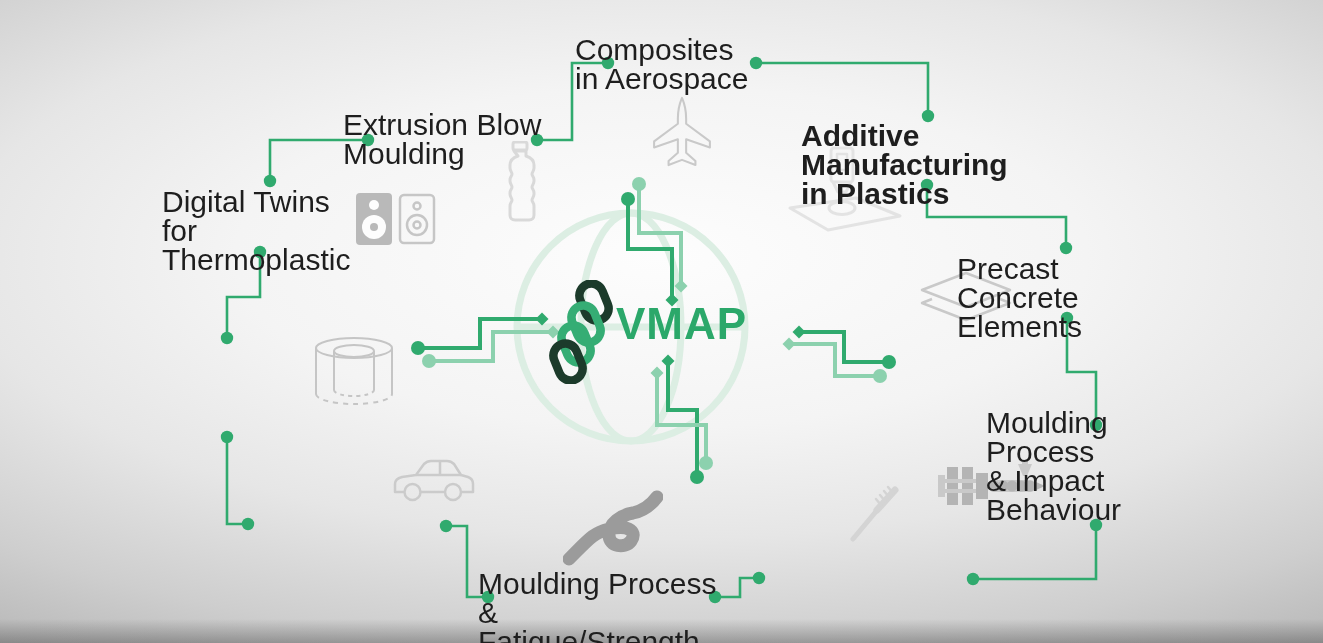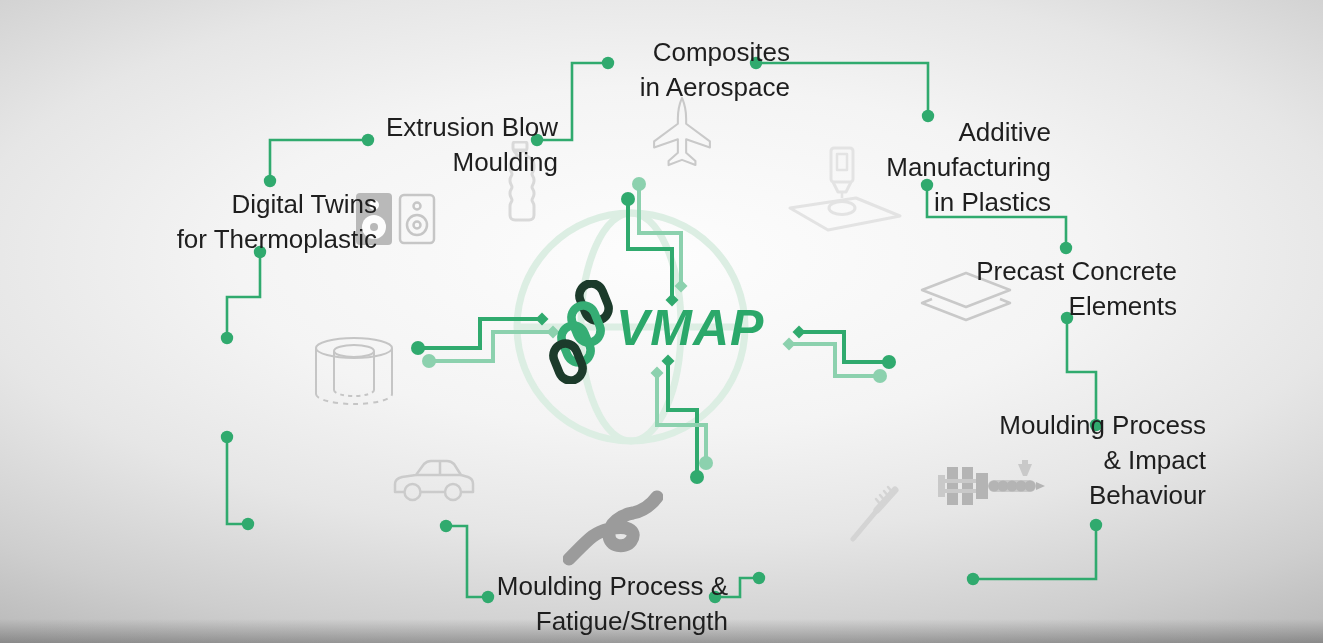--- a/index.html
+++ b/index.html
@@ -5,48 +5,48 @@
   html,body{margin:0;padding:0;background:#777;}
   .stage{
     position:relative;width:1323px;height:643px;overflow:hidden;
     font-family:"Liberation Sans",sans-serif;
     background:radial-gradient(ellipse 115% 95% at 50% 40%,
       #fdfdfd 0%, #f4f4f4 28%, #e6e6e6 46%, #cecece 64%, #aeaeae 82%, #9a9a9a 100%);
   }
   .floor{position:absolute;left:0;right:0;bottom:0;height:24px;
     background:linear-gradient(rgba(50,50,50,0), rgba(50,50,50,0.35));}
   .layer{position:absolute;left:0;top:0;width:1323px;height:643px;pointer-events:none;}
-  .node{position:absolute;font-size:26px;line-height:35px;color:#1e1e1e;
-    text-align:right;white-space:pre-line;z-index:6;}
+  .node{position:absolute;font-size:30px;line-height:29px;color:#1e1e1e;
+    text-align:left;white-space:pre-line;z-index:6;}
   #n-composites  {left:575px;top:35px; width:215px;}
   #n-extrusion   {left:343px;top:110px;width:215px;}
   #n-thermoplastic{left:162px;top:187px;width:215px;}
   #n-steel       {left:118px;top:344px;width:220px;}
   #n-cfrp        {left:247px;top:480px;width:200px;}
   #n-fatigue     {left:478px;top:569px;width:250px;}
   #n-hybrid      {left:741px;top:534px;width:250px;}
   #n-impact      {left:986px;top:408px;width:220px;}
   #n-precast     {left:957px;top:254px;width:220px;}
-  #n-additive    {left:801px;top:115px;width:250px;}
+  #n-additive    {left:801px;top:121px;width:250px;font-weight:bold;}
   .icon{position:absolute;z-index:2;}
   #i-airplane {left:651px;top:94px; width:62px; height:76px;}
   #i-bottle   {left:498px;top:141px;width:44px; height:82px;}
   #i-speakers {left:356px;top:191px;width:82px; height:56px;}
   #i-cylinder {left:314px;top:336px;width:80px; height:74px;}
   #i-car      {left:390px;top:453px;width:86px; height:56px;}
   #i-knot     {left:563px;top:487px;width:100px;height:80px;}
   #i-toothbrush{left:843px;top:481px;width:60px;height:64px;}
   #i-machine  {left:938px;top:460px;width:120px;height:50px;}
   #i-layers   {left:920px;top:271px;width:92px; height:62px;}
   #i-printer  {left:784px;top:146px;width:122px;height:92px;}
   #globe{position:absolute;left:506px;top:205px;width:250px;height:240px;z-index:1;}
   #trace-svg{z-index:4;}
   #chain{position:absolute;left:546px;top:280px;width:72px;height:104px;z-index:5;}
   #vmap-text{position:absolute;left:616px;top:299px;z-index:5;
-    font-size:50px;font-weight:700;font-style:italic;color:#2BA86A;letter-spacing:1px;}
+    font-size:44px;font-weight:700;color:#2BA86A;letter-spacing:1px;}
 </style>
 </head>
 <body>
 
 <div class="stage">
 
   <svg id="globe" viewBox="0 0 250 240">
     <g fill="none" stroke="#dceee3" stroke-width="7">
       <circle cx="125" cy="122" r="114"></circle>
       <ellipse cx="125" cy="122" rx="50" ry="114"></ellipse>

